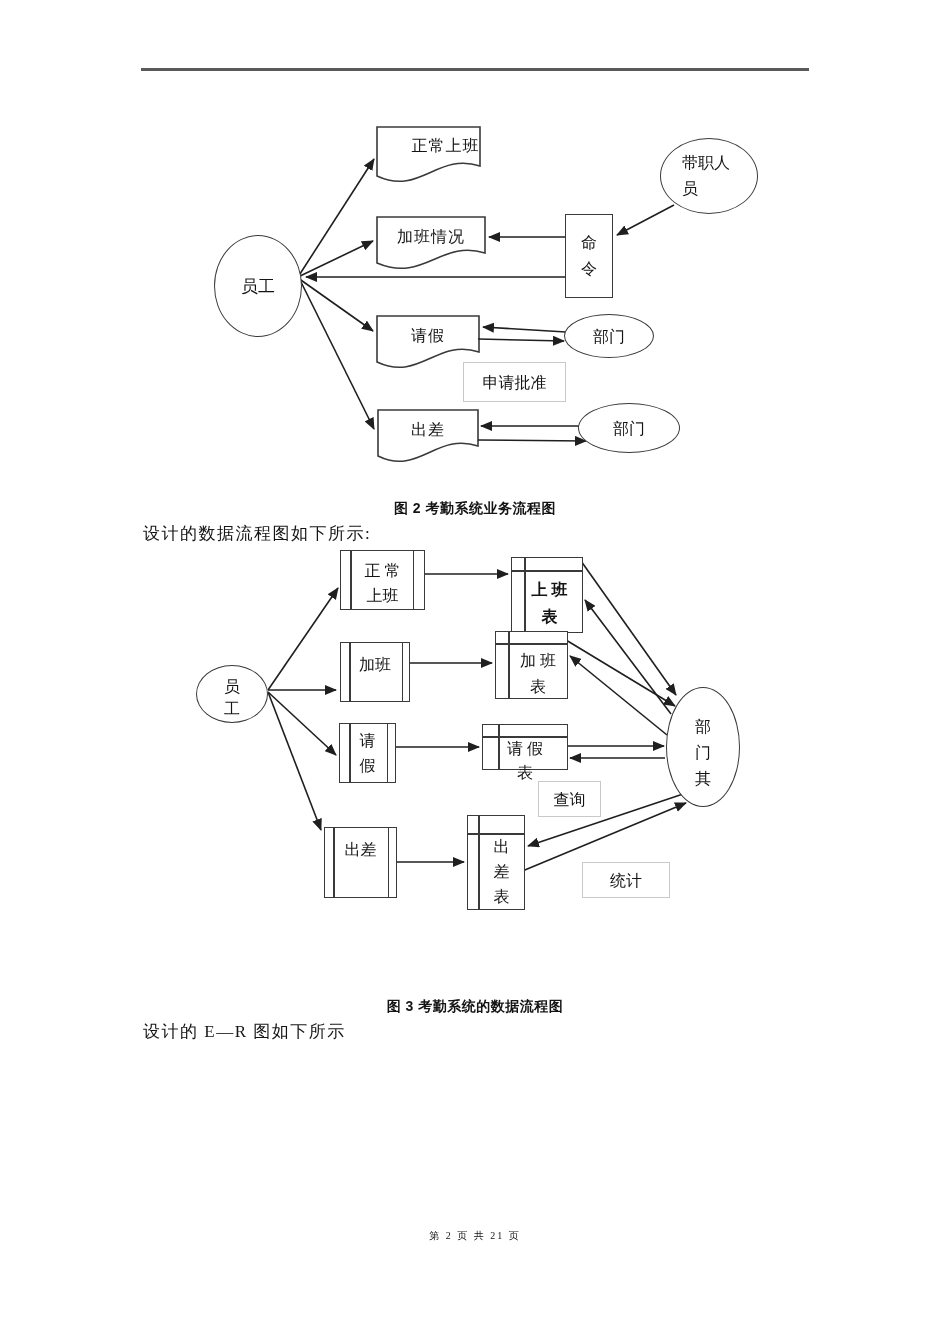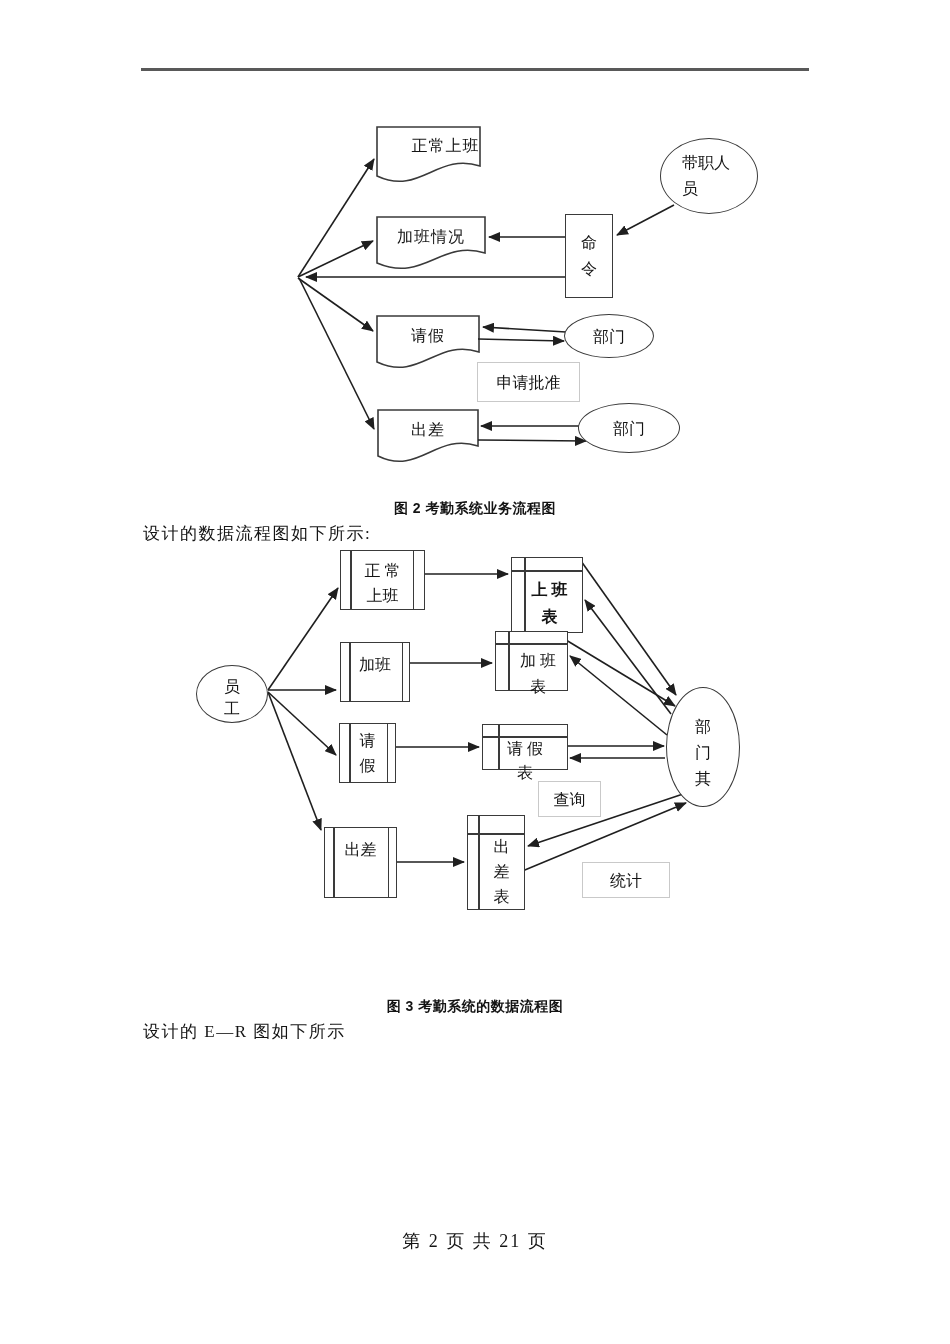--- a/index.html
+++ b/index.html
@@ -20,21 +20,21 @@
   .proc,.store{position:absolute;box-sizing:border-box;border:1.6px solid #3a3a3a;background:#fff;
     display:flex;flex-direction:column;align-items:center;justify-content:center;text-align:center;
     font-size:16px;line-height:25px;overflow:visible;}
   .store{justify-content:flex-start;}
   .vl{position:absolute;top:0;bottom:0;width:1.5px;background:#3a3a3a;}
   .hl{position:absolute;left:0;right:0;height:1.5px;background:#3a3a3a;}
   .doc-label{position:absolute;text-align:center;font-size:16px;letter-spacing:1px;background:transparent;}
   .caption{position:absolute;left:143px;width:664px;text-align:center;
     font-family:"Liberation Sans","DejaVu Sans",sans-serif;font-weight:bold;font-size:14px;letter-spacing:0.5px;}
   .para{position:absolute;left:143px;font-size:17px;letter-spacing:1.5px;}
-  .footer{position:absolute;left:0;width:950px;top:1229px;text-align:center;font-size:18px;letter-spacing:2px;}
+  .footer{position:absolute;left:0;width:950px;top:1229px;text-align:center;font-size:10px;letter-spacing:2px;}
   span{display:block;}
 </style>
 </head>
 <body>
 
 <div class="page">
 
   <div class="hr-rule"></div>
 
   <svg class="svg-layer" width="950" height="1344" viewBox="0 0 950 1344">
@@ -78,41 +78,44 @@
       <line x1="671" y1="714" x2="585" y2="600" marker-end="url(#arrow)"></line>
       <line x1="566" y1="640" x2="675" y2="706" marker-end="url(#arrow)"></line>
       <line x1="667" y1="735" x2="570" y2="656" marker-end="url(#arrow)"></line>
       <line x1="566" y1="746" x2="664" y2="746" marker-end="url(#arrow)"></line>
       <line x1="665" y1="758" x2="570" y2="758" marker-end="url(#arrow)"></line>
       <line x1="692" y1="791" x2="528" y2="846" marker-end="url(#arrow)"></line>
       <line x1="520" y1="872" x2="686" y2="803" marker-end="url(#arrow)"></line>
     </g>
   </svg>
 
+  <div class="node ellipse" style="left:214px;top:235px;width:88px;height:102px;font-size:17px;">
+    <span>员工</span>
+  </div>
 
   <div class="doc-label" style="left:377px;top:136px;width:103px;margin-left:17px;">正常上班</div>
   <div class="doc-label" style="left:377px;top:227px;width:108px;">加班情况</div>
   <div class="doc-label" style="left:377px;top:326px;width:102px;">请假</div>
   <div class="doc-label" style="left:378px;top:420px;width:100px;">出差</div>
 
   <div class="node rect" style="left:565px;top:214px;width:48px;height:84px;line-height:26px;">
     <span>命</span>
     <span>令</span>
   </div>
 
   <div class="node ellipse" style="left:660px;top:138px;width:98px;height:76px;line-height:26px;align-items:flex-start;padding-left:21px;text-align:right;">
     <span>带职人</span>
     <span>员</span>
   </div>
 
   <div class="node ellipse" style="left:564px;top:314px;width:90px;height:44px;">
     <span>部门</span>
   </div>
 
-  <div class="node graybox" style="left:477px;top:362px;width:103px;height:40px;">
+  <div class="node graybox" style="left:463px;top:362px;width:103px;height:40px;">
     <span>申请批准</span>
   </div>
 
   <div class="node ellipse" style="left:578px;top:403px;width:102px;height:50px;">
     <span>部门</span>
   </div>
 
   <div class="caption" style="top:500px;">图 2 考勤系统业务流程图</div>
   <div class="para" style="top:522px;">设计的数据流程图如下所示:</div>
 
@@ -134,21 +137,21 @@
     <span>上 班</span>
     <span>表</span>
   </div>
 
   <div class="proc" style="left:340px;top:642px;width:70px;height:60px;padding-bottom:16px;">
     <i class="vl" style="left:8px;"></i>
     <i class="vl" style="right:6px;"></i>
     <span>加班</span>
   </div>
 
-  <div class="store" style="left:495px;top:631px;width:73px;height:60px;line-height:26px;padding:16px 0 0 13px;">
+  <div class="store" style="left:495px;top:631px;width:73px;height:68px;line-height:26px;padding:16px 0 0 13px;">
     <i class="vl" style="left:12px;"></i>
     <i class="hl" style="top:11px;"></i>
     <span>加 班</span>
     <span>表</span>
   </div>
 
   <div class="proc" style="left:339px;top:723px;width:57px;height:60px;">
     <i class="vl" style="left:9px;"></i>
     <i class="vl" style="right:7px;"></i>
     <span>请</span>

